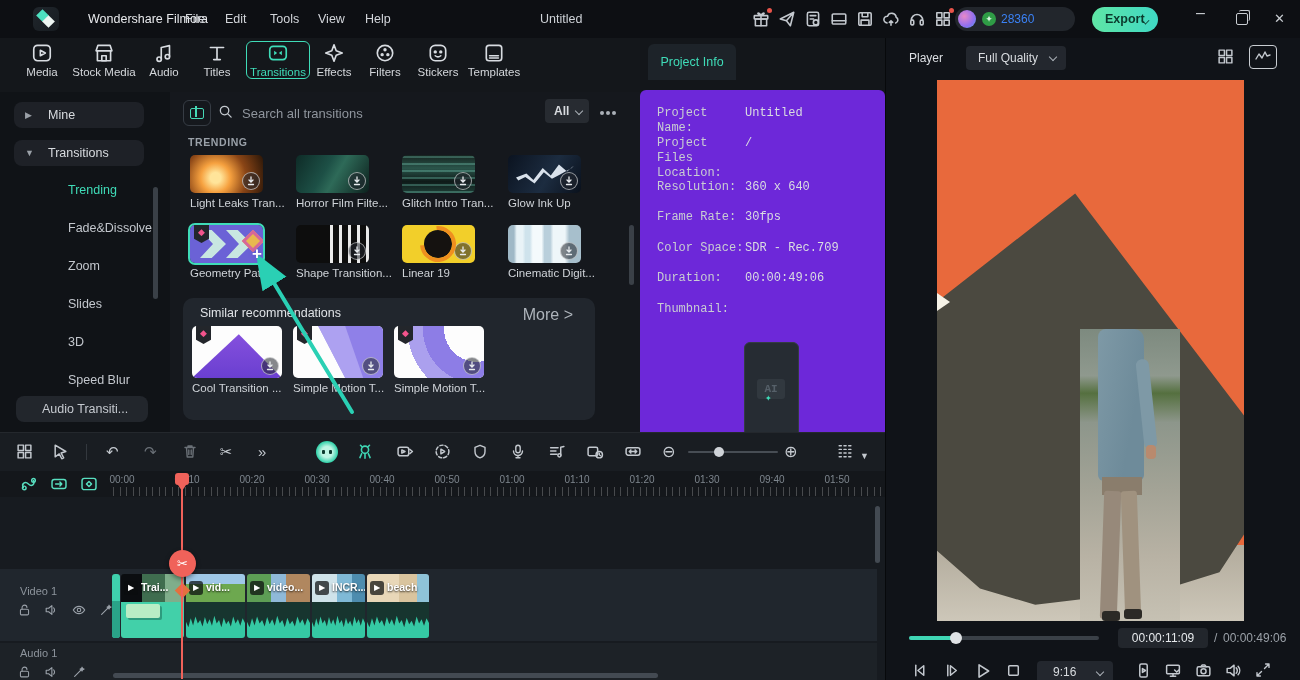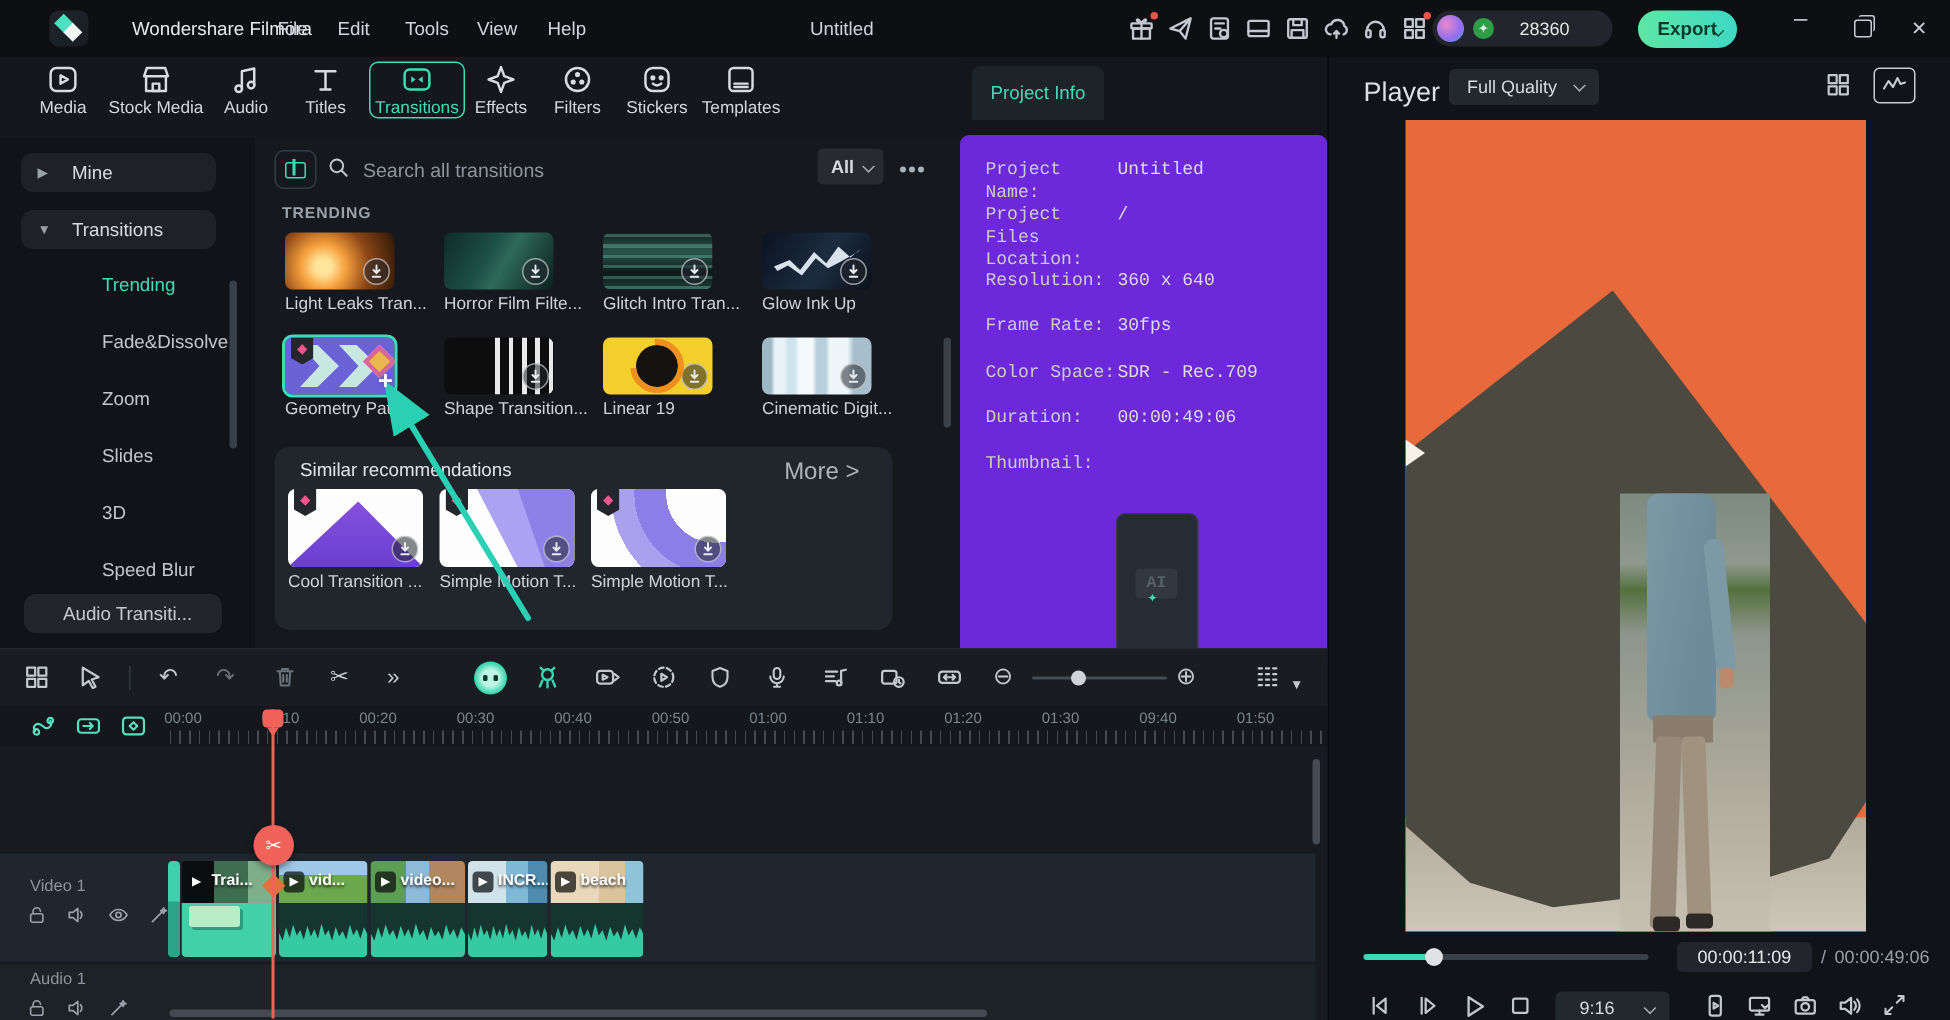--- a/index.html
+++ b/index.html
@@ -18,21 +18,21 @@
   .appname{position:absolute;left:88px;top:12px;font-size:12.5px;color:#e8eaed;}
   .menu{position:absolute;top:12px;font-size:12.5px;color:#d2d5da;cursor:default;}
   .doctitle{position:absolute;left:540px;top:12px;font-size:12.5px;color:#cfd3d8;}
   .tb-ic{position:absolute;top:10px;width:18px;height:18px;}
   .reddot{position:absolute;width:5px;height:5px;border-radius:50%;background:#e8544a;right:-2px;top:-2px;}
   .acct{position:absolute;left:955px;top:7px;width:120px;height:24px;border-radius:12px;background:#22262c;}
   .avatar{position:absolute;left:3px;top:3px;width:18px;height:18px;border-radius:50%;
           background:radial-gradient(circle at 35% 35%,#e889c8,#8f6ef0 60%,#4aa6e8);}
   .coin{position:absolute;left:27px;top:5px;width:14px;height:14px;border-radius:50%;background:#2f9c46;
         color:#d7f5de;font-size:9px;text-align:center;line-height:14px;font-weight:bold;}
-  .coincount{position:absolute;left:58px;top:5px;font-size:12px;color:#e5e5e5;}
+  .coincount{position:absolute;left:46px;top:5px;font-size:12px;color:#3b82f6;}
   .exportbtn{position:absolute;left:1092px;top:7px;width:66px;height:25px;border-radius:13px;
              background:linear-gradient(90deg,#5fe6a5,#3fd8c4);color:#0b3a2d;font-size:12.5px;font-weight:bold;
              text-align:left;line-height:25px;padding-left:13px;box-sizing:border-box;}
   .exportbtn .chev{position:absolute;right:9px;top:10px;width:6px;height:6px;border-right:1.6px solid #0b3a2d;
              border-bottom:1.6px solid #0b3a2d;transform:rotate(45deg) scale(.8);}
   .winbtn{position:absolute;top:11px;color:#c9cdd2;font-size:13px;}
   .winrest{position:absolute;left:1236px;top:13px;width:10px;height:10px;border:1.3px solid #c9cdd2;border-radius:2px;}
   .winrest:before{content:"";position:absolute;left:2px;top:-4px;width:10px;height:10px;border:1.3px solid #c9cdd2;
              border-bottom:none;border-left:none;border-radius:2px;}
 
@@ -128,21 +128,21 @@
   .pi-row-value{position:absolute;left:105px;font-size:12px;color:#dadde1;}
   .pi-thumb{position:absolute;left:104px;top:252px;width:53px;height:93px;background:#262c33;border:1px solid #343b43;border-radius:6px;}
   .pi-thumb .ai{position:absolute;left:12px;top:36px;width:28px;height:20px;background:#31383f;border-radius:3px;
           color:#566069;font-size:11px;font-weight:bold;text-align:center;line-height:20px;}
   .pi-thumb .spark{position:absolute;left:20px;top:48px;color:#3fdcb8;font-size:11px;}
   .pi-edit{position:absolute;left:104px;top:356px;width:58px;height:23px;background:#343b43;border-radius:4px;
           color:#e3e6e9;font-size:12px;text-align:center;line-height:23px;}
 
   
   .player{position:absolute;left:885px;top:38px;width:415px;height:642px;background:#101318;border-left:1px solid #07090b;}
-  .pl-title{position:absolute;left:23px;top:13px;font-size:18px;color:#dcdfe3;}
+  .pl-title{position:absolute;left:23px;top:13px;font-size:12px;color:#dcdfe3;}
   .pl-quality{position:absolute;left:80px;top:8px;width:100px;height:24px;background:#23272e;border-radius:4px;
           font-size:12px;color:#d8dbdf;line-height:24px;padding-left:12px;box-sizing:border-box;}
   .pl-quality .chev{position:absolute;right:10px;top:8px;width:5px;height:5px;border-right:1.4px solid #aab0b7;
           border-bottom:1.4px solid #aab0b7;transform:rotate(45deg);}
   .pl-hicon{position:absolute;top:10px;}
   .scopebox{position:absolute;left:363px;top:7px;width:26px;height:22px;border:1.5px solid #c9cdd2;border-radius:4px;}
   .scopebox svg{margin:4px auto 0;}
   
   .preview{position:absolute;left:51px;top:42px;width:307px;height:541px;background:#e8693c;overflow:hidden;}
   .gravel{position:absolute;left:0;top:86%;width:100%;height:14%;

